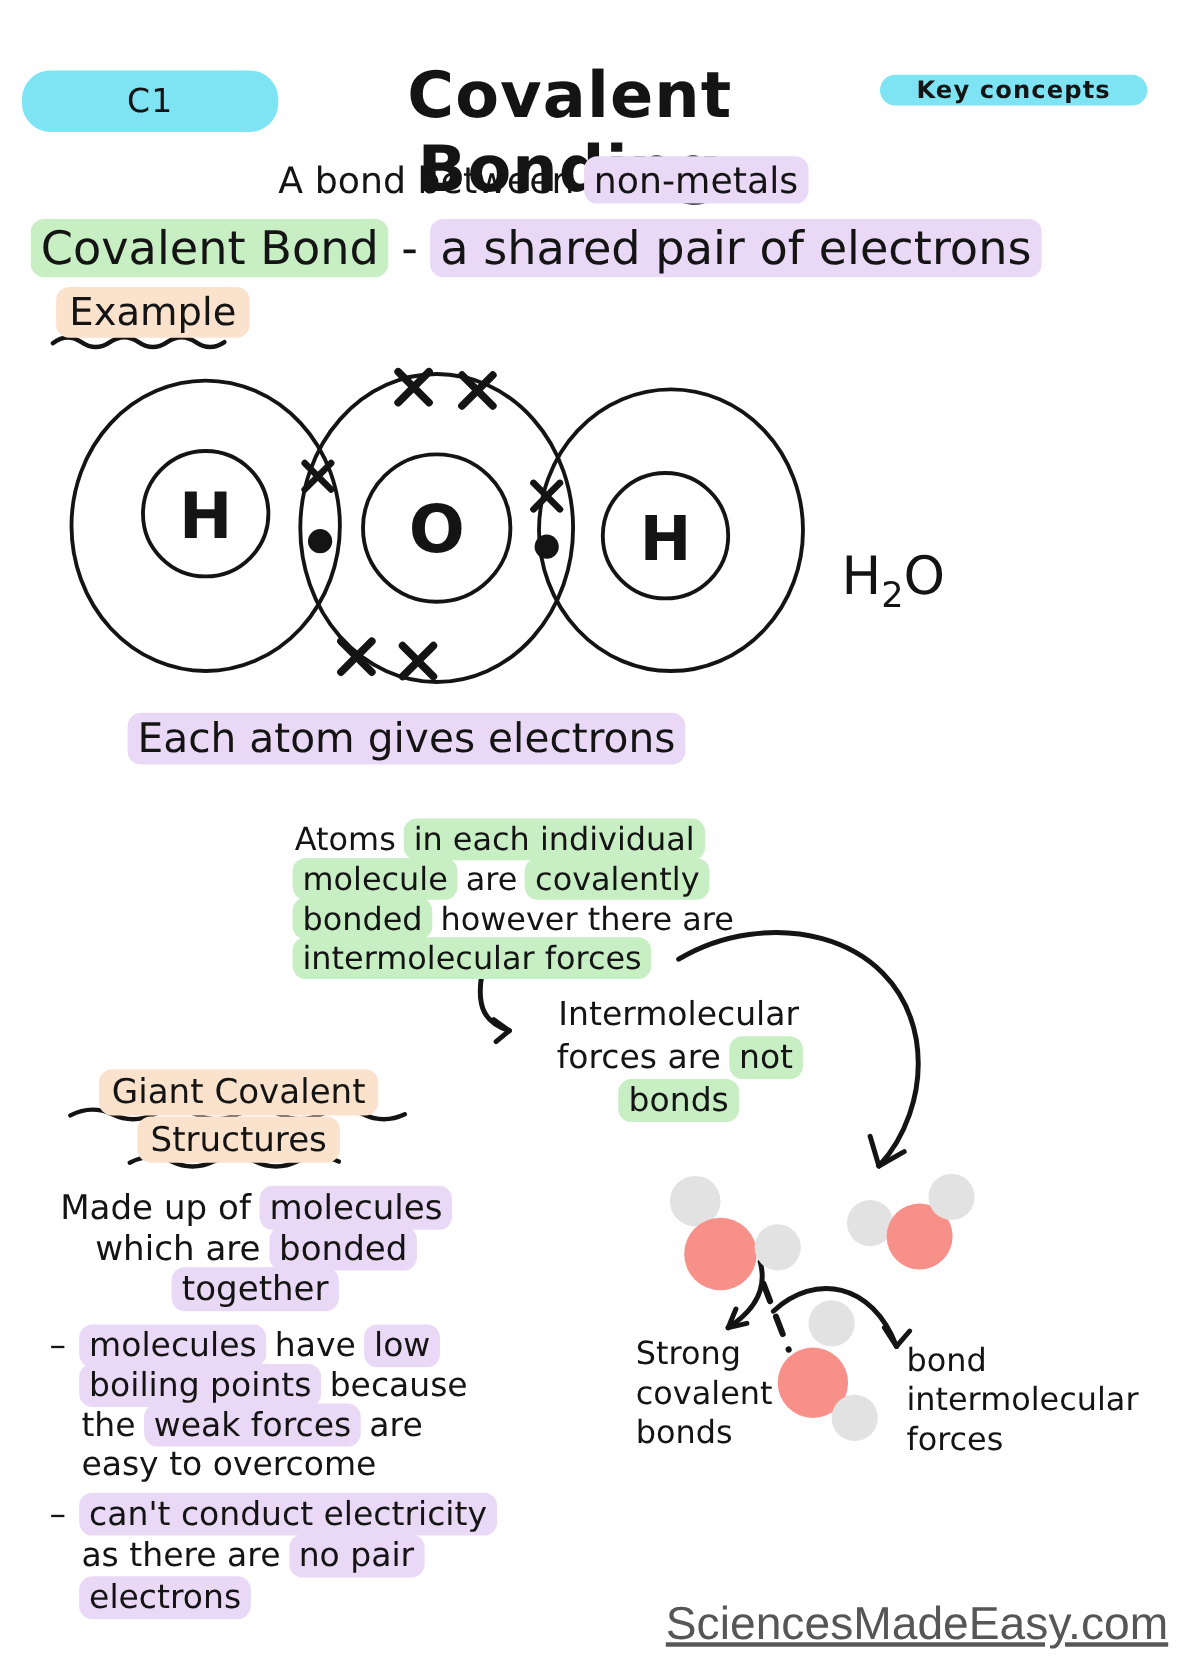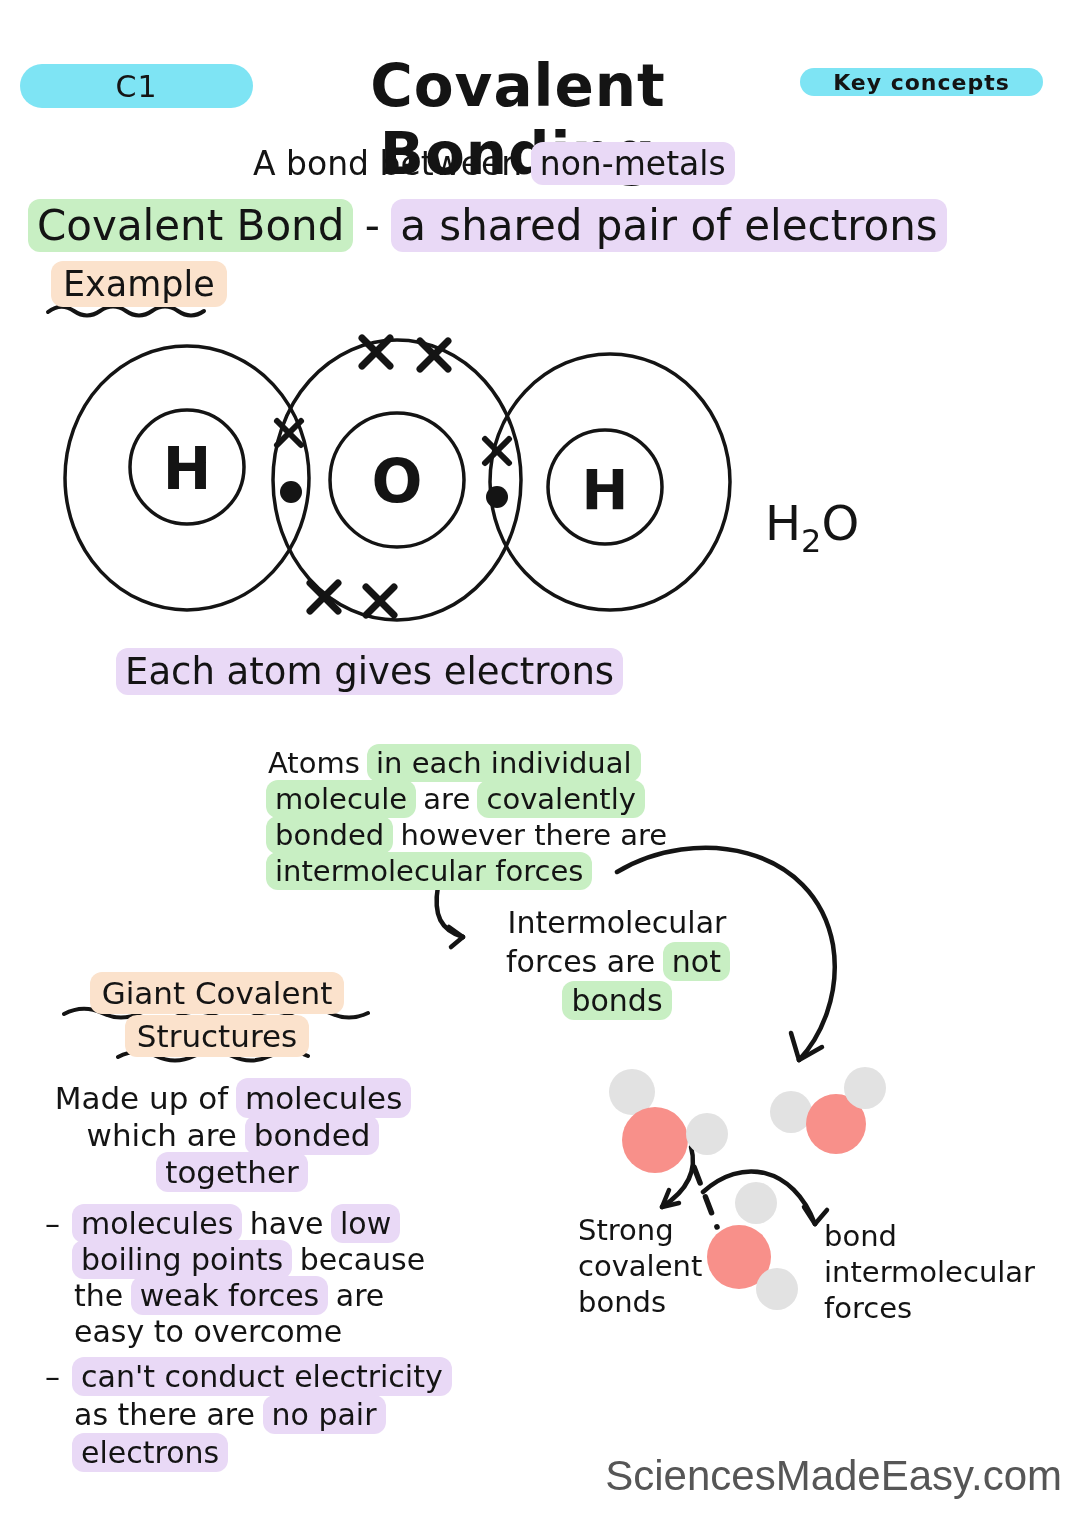--- a/index.html
+++ b/index.html
@@ -11,21 +11,21 @@
          font-size:30px;letter-spacing:1px;}
   .title{font-size:58px;font-weight:700;letter-spacing:1px;}
   .line{white-space:nowrap;}
   span.hl-none{background:transparent;}
   span.hl-purple{background:var(--purple);border-radius:12px;padding:2px 9px;margin:0 -2px;box-decoration-break:clone;}
   span.hl-green{background:var(--green);border-radius:12px;padding:2px 9px;margin:0 -2px;box-decoration-break:clone;}
   span.hl-peach{background:var(--peach);border-radius:12px;padding:3px 12px;margin:0 -4px;box-decoration-break:clone;}
   .center{text-align:center;}
   svg.overlay{position:absolute;left:0;top:0;z-index:0;pointer-events:none;}
   .txt{z-index:1;}
-  .footer{font-family:"Liberation Sans",sans-serif;font-size:42px;color:var(--footer_gray);}
+  .footer{font-family:"Liberation Sans",sans-serif;font-size:42px;color:var(--footer_gray);text-decoration:underline;}
   .ink{stroke:var(--ink);fill:none;stroke-linecap:round;stroke-linejoin:round;}
   .fill-ink{fill:var(--ink);}
   .o-red{fill:var(--red);}
   .o-gray{fill:var(--gray);}
 </style>
 </head>
 <body>
 
 <div class="page">
 
@@ -122,21 +122,21 @@
       <circle class="o-gray" cx="791" cy="1112" r="21"></circle>
       <circle class="o-red" cx="836" cy="1124" r="30"></circle>
       <circle class="o-gray" cx="865" cy="1088" r="21"></circle>
 
       <circle class="o-gray" cx="756" cy="1203" r="21"></circle>
       <circle class="o-red" cx="739" cy="1257" r="32"></circle>
       <circle class="o-gray" cx="777" cy="1289" r="21"></circle>
     </g>
   </svg>
 
-  <div class="abs txt badge hand" style="left:20px;top:64px;width:233px;height:44px;">
+  <div class="abs txt badge hand" style="left:20px;top:64px;width:233px;height:56px;">
     <span>C1</span>
   </div>
   <div class="abs txt title hand center" style="left:258px;top:52px;width:520px;">Covalent Bonding</div>
   <div class="abs txt badge hand" style="left:800px;top:68px;width:243px;height:28px;font-size:22px;font-weight:bold;">
     <span>Key concepts</span>
   </div>
 
   <div class="abs txt hand line" style="left:253px;top:144px;font-size:33px;"><span class="hl-none">A bond between </span><span class="hl-purple">non-metals</span></div>
   <div class="abs txt hand line" style="left:30px;top:201px;font-size:42px;"><span class="hl-green">Covalent Bond</span><span class="hl-none"> - </span><span class="hl-purple">a shared pair of electrons</span></div>
 

